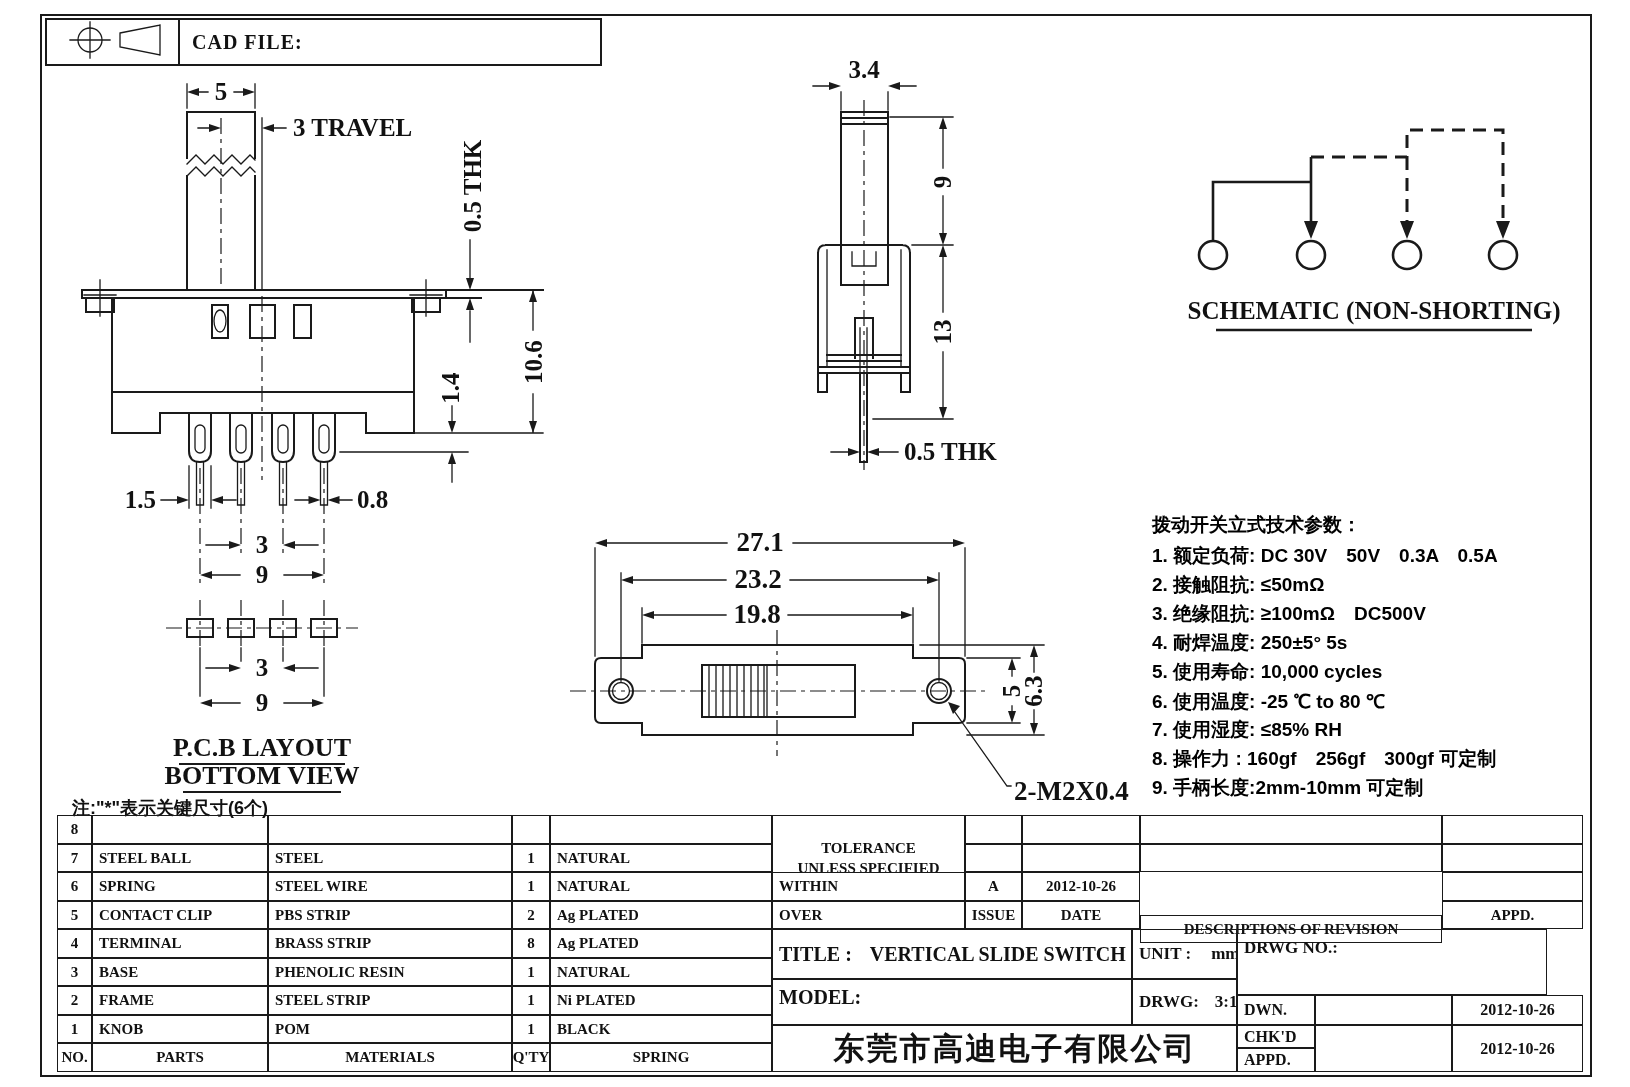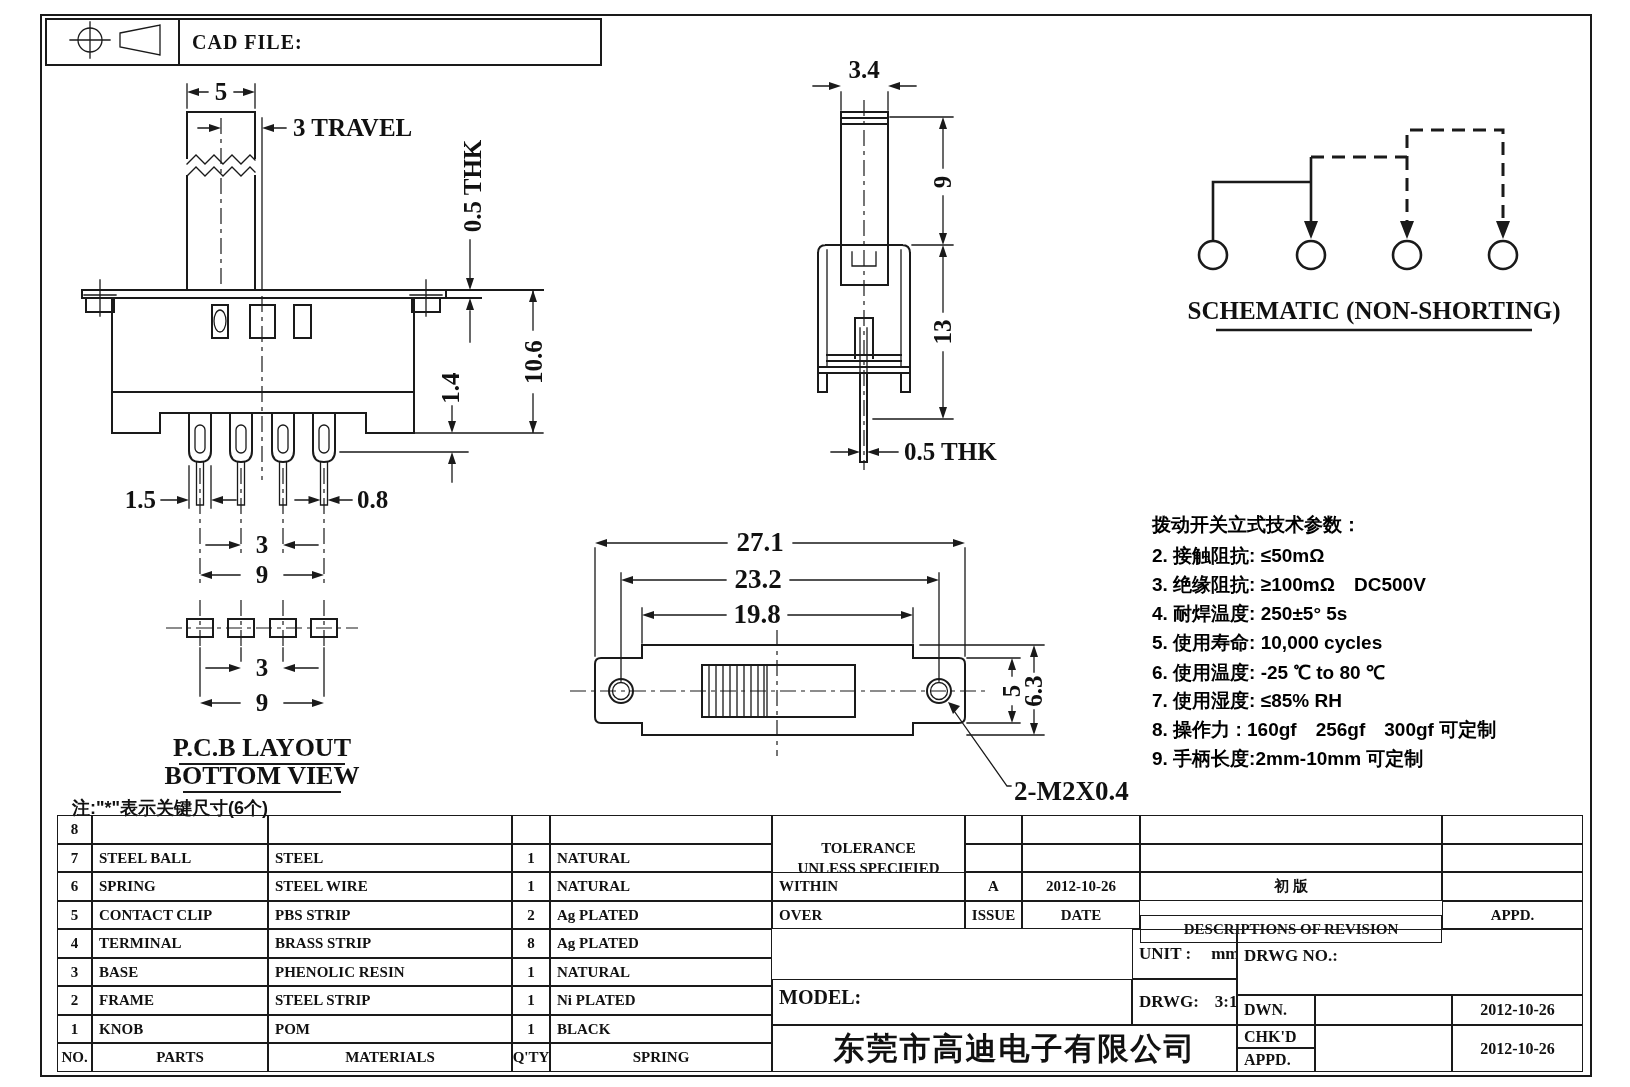--- a/index.html
+++ b/index.html
@@ -225,20 +225,21 @@
       <path class="thk" d="M1213,241 V182 H1311 V157 M1311,182 V224"></path>
       <path class="dsh" d="M1311,157 H1407 V130 H1503 V222 M1407,157 V222"></path>
       <path class="ar" d="M1311,239 L1304,221 L1318,221 Z M1407,239 L1400,221 L1414,221 Z M1503,239 L1496,221 L1510,221 Z"></path>
       <text class="d" x="1374" y="319" text-anchor="middle">SCHEMATIC (NON-SHORTING)</text>
       <path class="thk" d="M1216,330 H1532"></path>
     </g>
   </svg>
 
   <div class="tech">
     <div class="tech-title">拨动开关立式技术参数：</div>
+    <div class="tech-item">1. 额定负荷: DC 30V　50V　0.3A　0.5A</div>
     <div class="tech-item">2. 接触阻抗: ≤50mΩ</div>
     <div class="tech-item">3. 绝缘阻抗: ≥100mΩ　DC500V</div>
     <div class="tech-item">4. 耐焊温度: 250±5°  5s</div>
     <div class="tech-item">5. 使用寿命: 10,000 cycles</div>
     <div class="tech-item">6. 使用温度: -25 ℃ to 80 ℃</div>
     <div class="tech-item">7. 使用湿度: ≤85% RH</div>
     <div class="tech-item">8. 操作力 : 160gf　256gf　300gf 可定制</div>
     <div class="tech-item">9. 手柄长度:2mm-10mm  可定制</div>
   </div>
 
@@ -305,36 +306,39 @@
     <div class="cell" style="left:1083px;top:0;width:302px;height:29px"></div>
     <div class="cell" style="left:1083px;top:29px;width:302px;height:28px"></div>
     <div class="cell" style="left:1385px;top:0;width:141px;height:29px"></div>
     <div class="cell" style="left:1385px;top:29px;width:141px;height:28px"></div>
     <div class="cell c-l" style="left:715px;top:57px;width:193px;height:29px">WITHIN</div>
     <div class="cell c-l" style="left:715px;top:86px;width:193px;height:28px">OVER</div>
     <div class="cell c-c" style="left:908px;top:57px;width:57px;height:29px">A</div>
     <div class="cell c-c" style="left:908px;top:86px;width:57px;height:28px">ISSUE</div>
     <div class="cell c-c" style="left:965px;top:57px;width:118px;height:29px">2012-10-26</div>
     <div class="cell c-c" style="left:965px;top:86px;width:118px;height:28px">DATE</div>
-    <div class="cell c-c" style="left:1083px;top:57px;width:302px;height:29px">初  版</div>
     <div class="cell c-c" style="left:1083px;top:100px;width:302px;height:28px">DESCRIPTIONS OF REVISION</div>
     <div class="cell" style="left:1385px;top:57px;width:141px;height:29px"></div>
     <div class="cell c-c" style="left:1385px;top:86px;width:141px;height:28px">APPD.</div>
 
+    <div class="cell c-l big-title" style="left:715px;top:114px;width:360px;height:50px">
+      <span>TITLE :</span>
+      <span style="margin-left:18px">VERTICAL SLIDE SWITCH</span>
+    </div>
     <div class="cell c-l big-title" style="left:1075px;top:114px;width:105px;height:50px;font-size:17px">
       <span>UNIT :</span>
       <span style="margin-left:20px">mm</span>
     </div>
     <div class="cell c-l big-title" style="left:715px;top:164px;width:360px;height:46px;align-items:flex-start;padding-top:6px">MODEL:</div>
     <div class="cell c-l big-title" style="left:1075px;top:164px;width:105px;height:46px;font-size:17px">
       <span>DRWG:</span>
       <span style="margin-left:16px">3:1</span>
     </div>
     <div class="cell c-c company" style="left:715px;top:210px;width:465px;height:47px">东莞市高迪电子有限公司</div>
-    <div class="cell c-l" style="left:1180px;top:114px;width:346px;height:66px;align-items:flex-start;padding-top:16px;font-size:17px">DRWG NO.:</div>
+    <div class="cell c-l" style="left:1180px;top:114px;width:310px;height:66px;align-items:flex-start;padding-top:8px;font-size:17px">DRWG NO.:</div>
     <div class="cell c-l" style="left:1180px;top:180px;width:78px;height:30px;font-size:16px">DWN.</div>
     <div class="cell" style="left:1258px;top:180px;width:137px;height:30px"></div>
     <div class="cell c-c" style="left:1395px;top:180px;width:131px;height:30px;font-size:16px">2012-10-26</div>
     <div class="cell c-l" style="left:1180px;top:210px;width:78px;height:23px;font-size:16px">CHK'D</div>
     <div class="cell c-l" style="left:1180px;top:233px;width:78px;height:24px;font-size:16px">APPD.</div>
     <div class="cell" style="left:1258px;top:210px;width:137px;height:47px"></div>
     <div class="cell c-c" style="left:1395px;top:210px;width:131px;height:47px;font-size:16px">2012-10-26</div>
   </div>
 </div>
 

